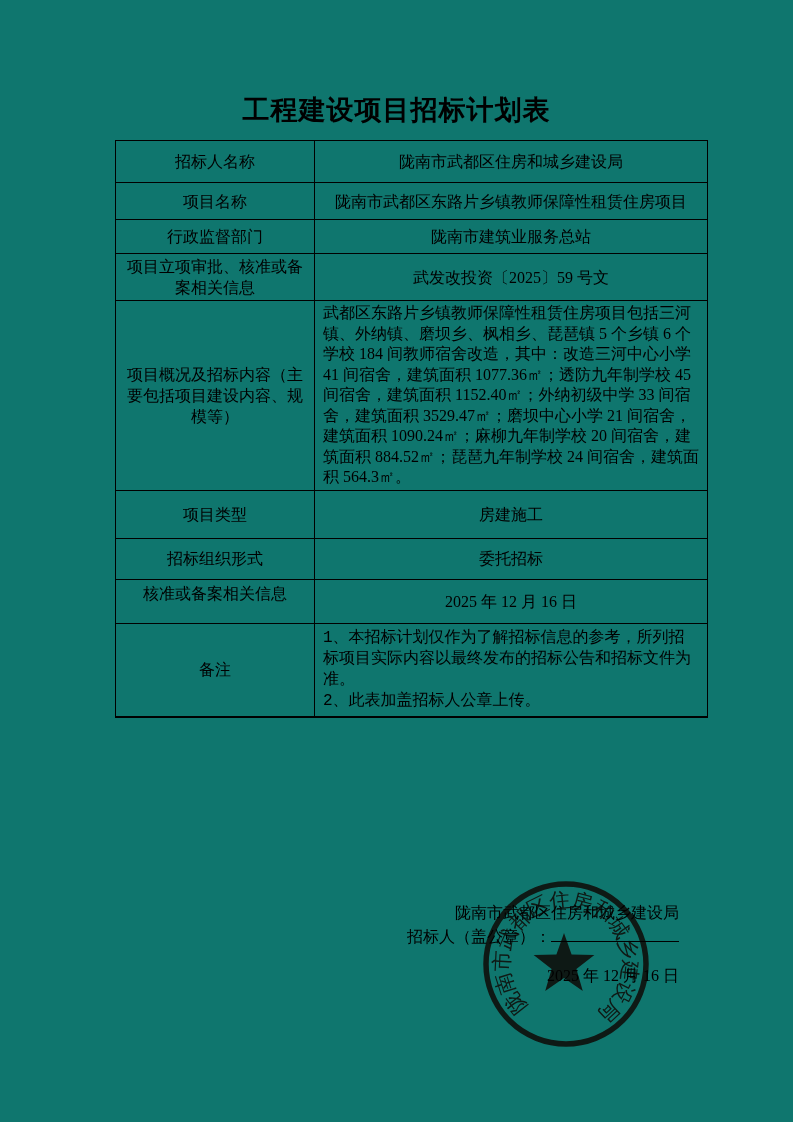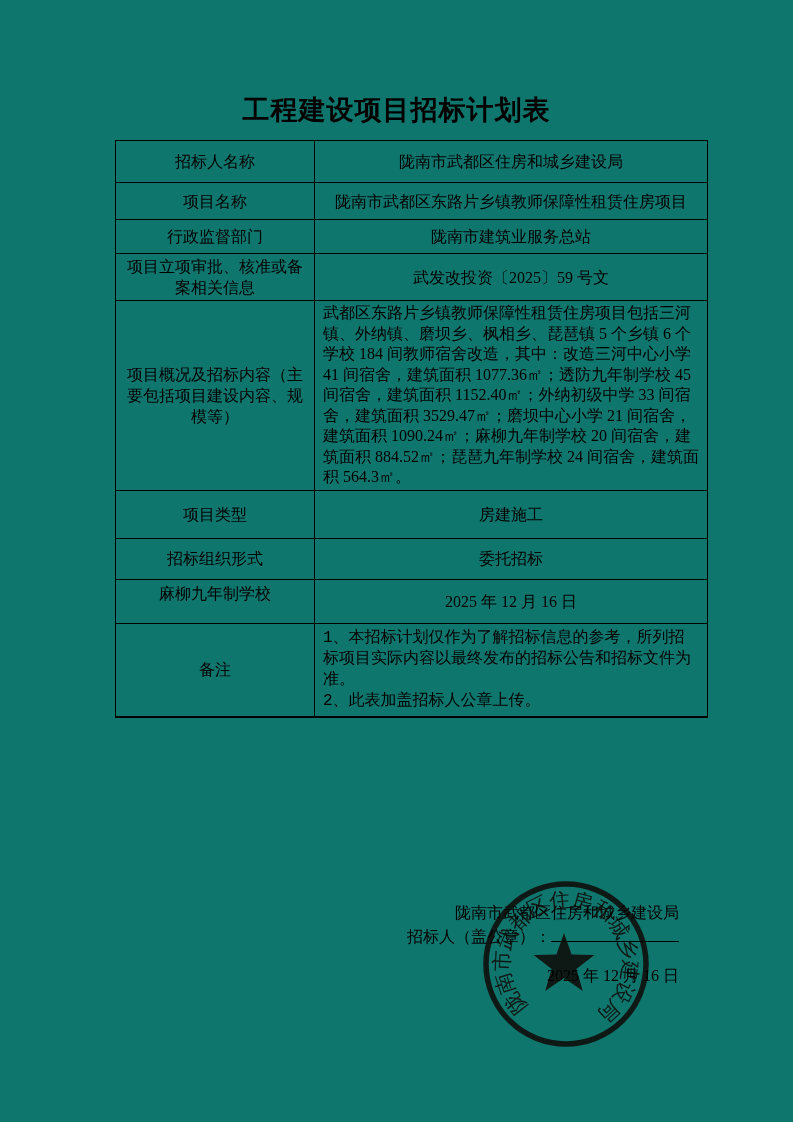--- a/index.html
+++ b/index.html
@@ -77,21 +77,21 @@
       </tr>
       <tr class="r6">
         <td class="label">项目类型</td>
         <td class="value">房建施工</td>
       </tr>
       <tr class="r8">
         <td class="label">招标组织形式</td>
         <td class="value">委托招标</td>
       </tr>
       <tr class="r11">
-        <td class="label va-top">麻柳九年制学校</td>
+        <td class="label va-top">核准或备案相关信息</td>
         <td class="value">2025 年 12 月 16 日</td>
       </tr>
       <tr class="r12">
         <td class="label">备注</td>
         <td class="value left prewrap">1、本招标计划仅作为了解招标信息的参考，所列招标项目实际内容以最终发布的招标公告和招标文件为准。
 2、此表加盖招标人公章上传。</td>
       </tr>
     </tbody>
   </table>
 

